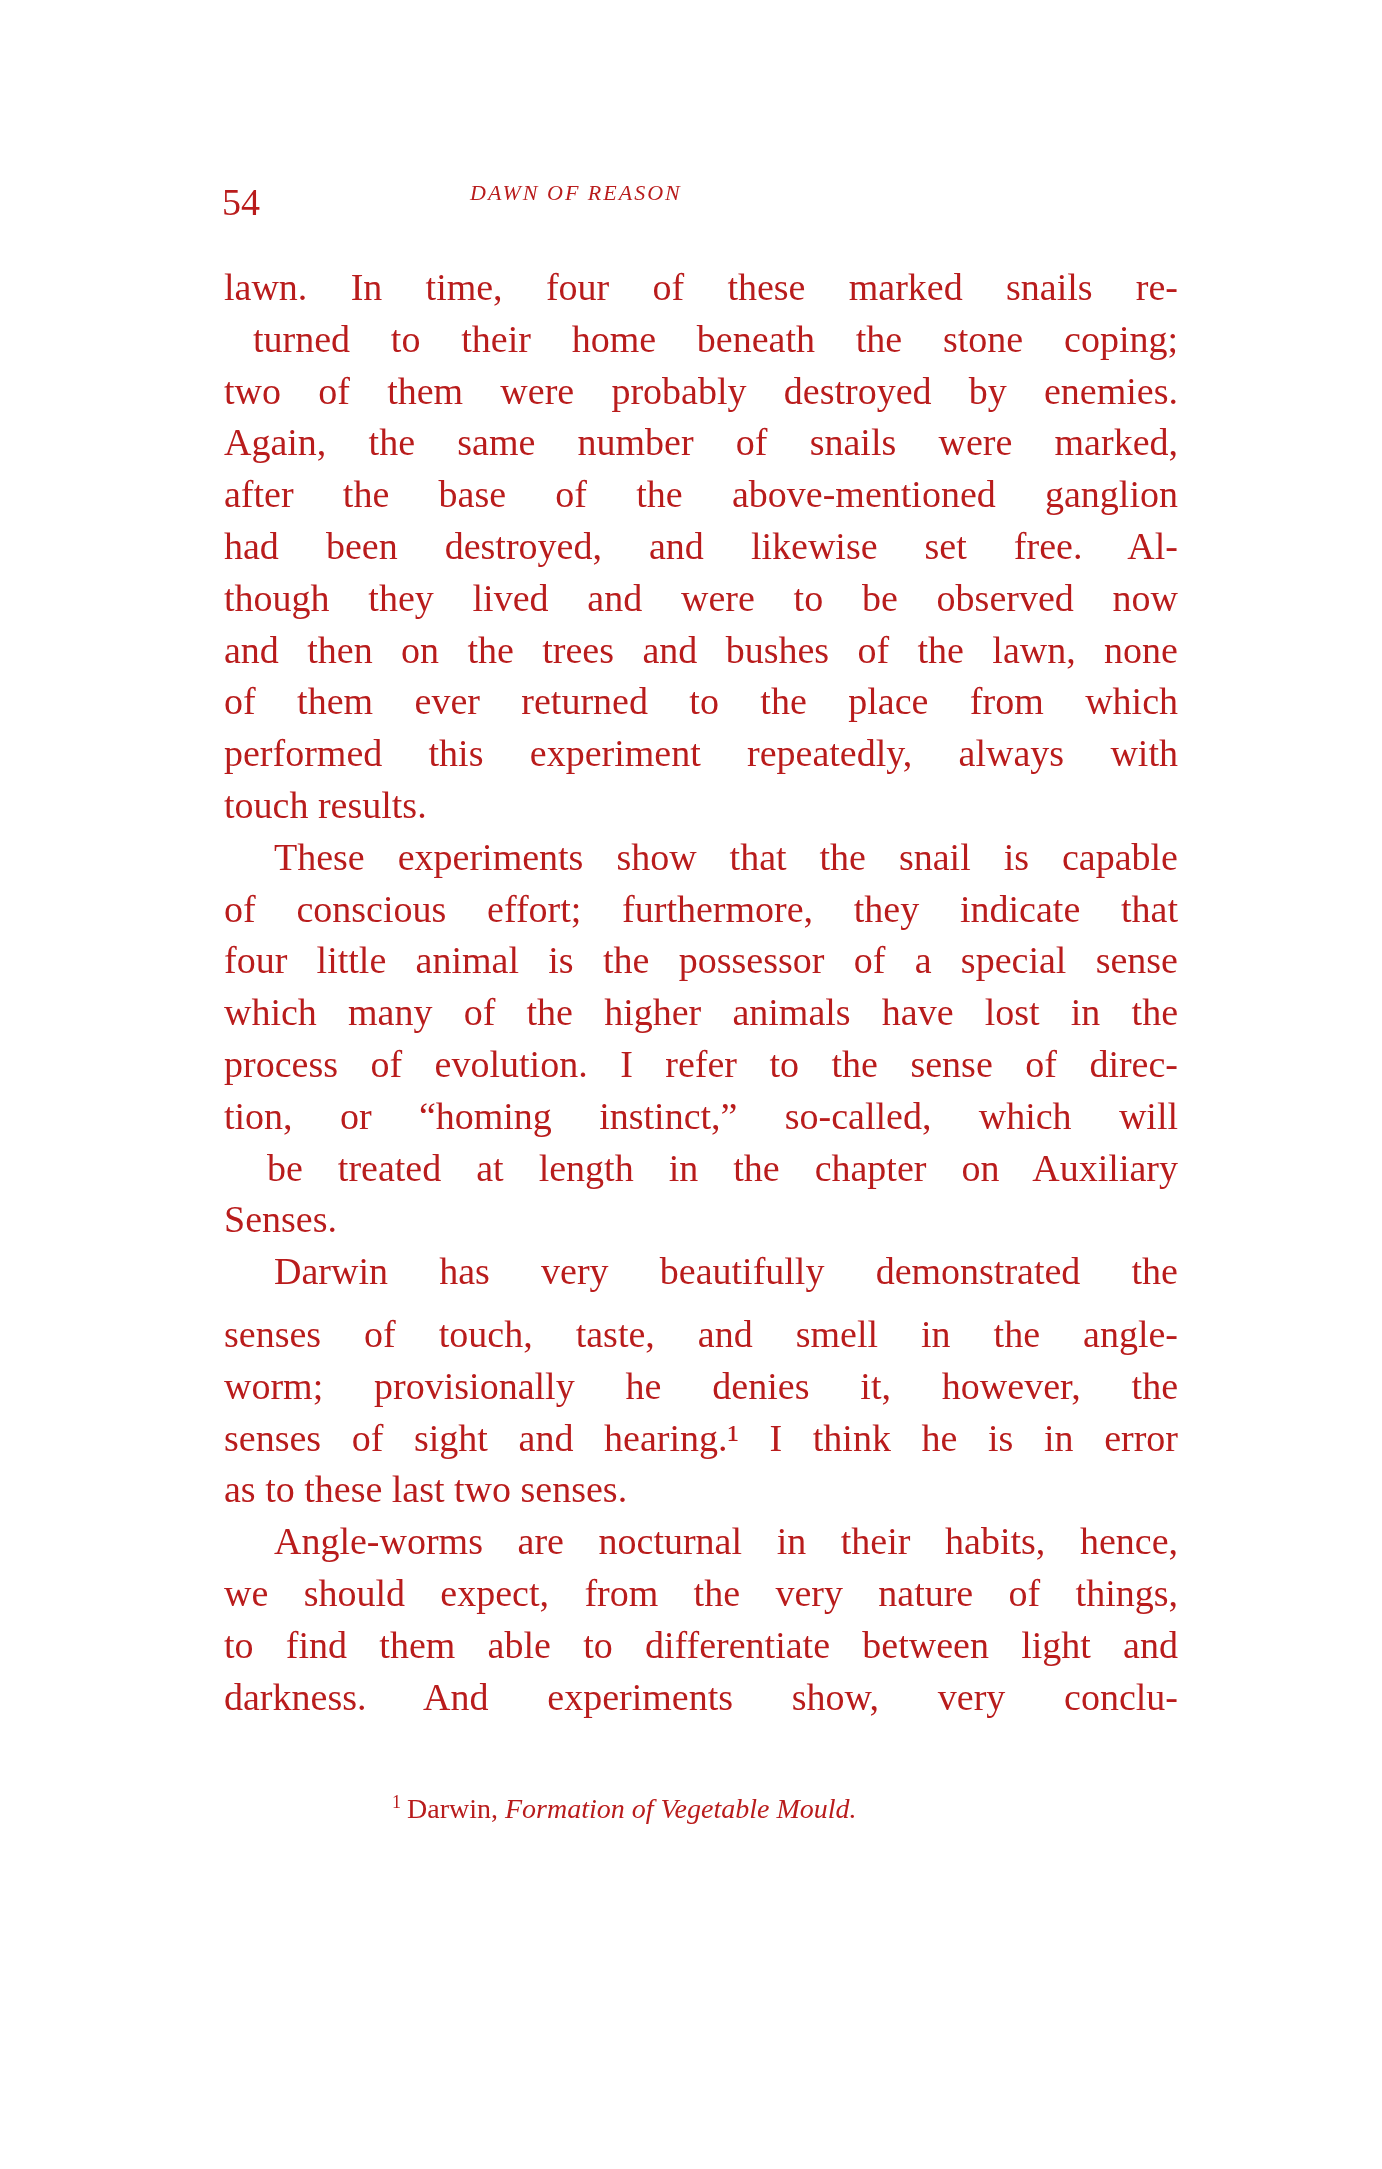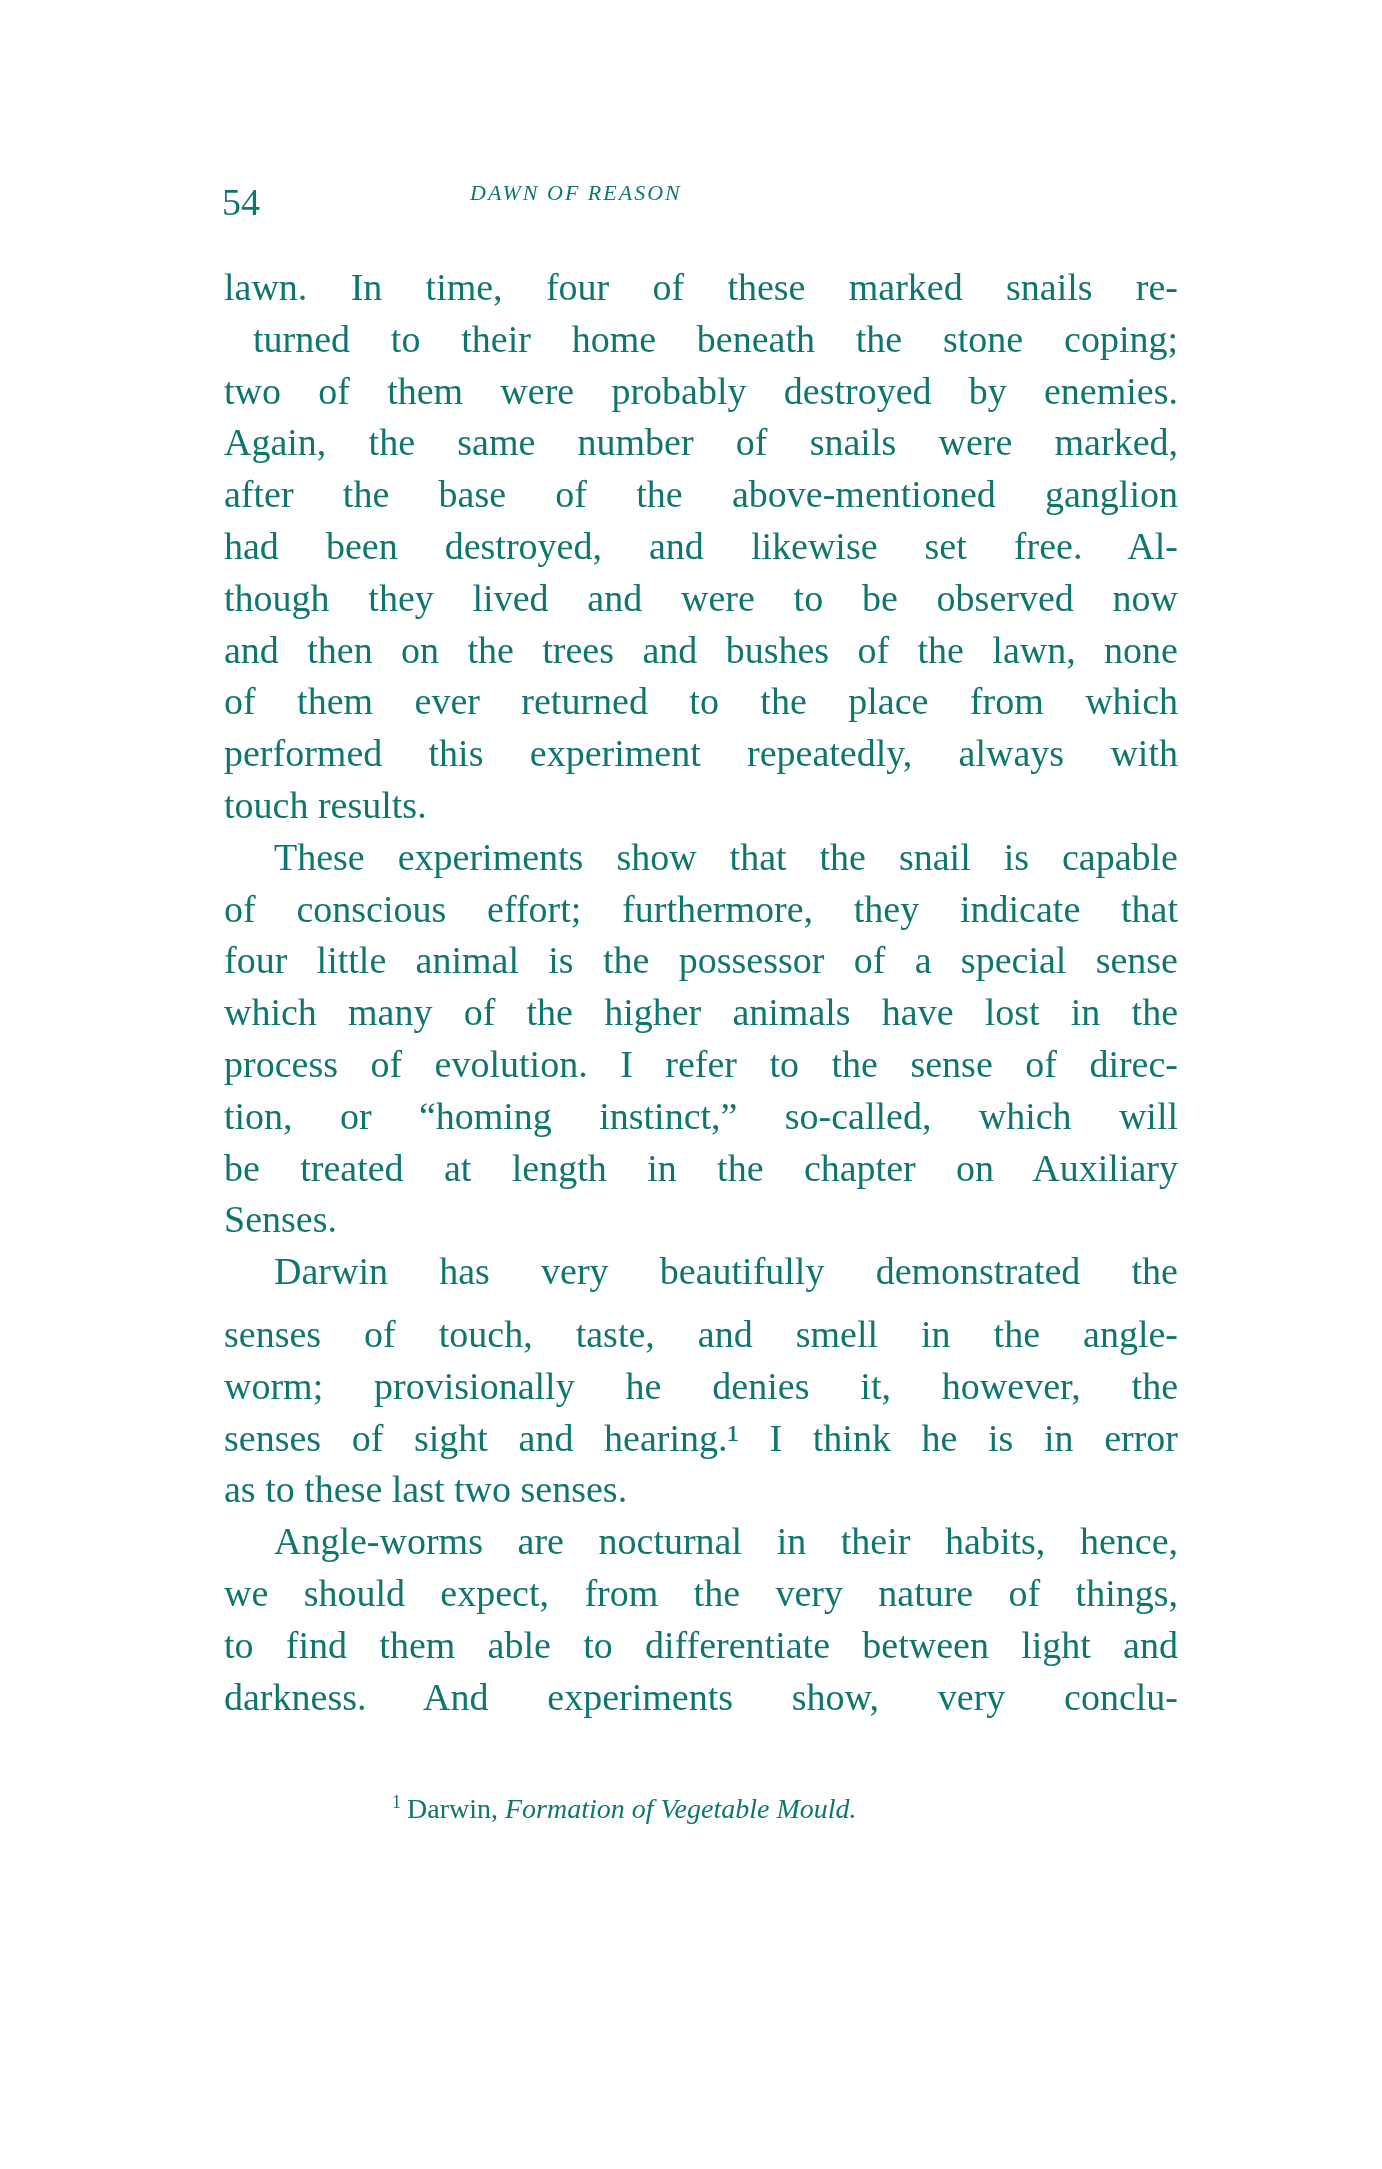--- a/index.html
+++ b/index.html
@@ -1,17 +1,17 @@
 <!DOCTYPE html>
 <html><head>
 <meta charset="utf-8">
 <style>
   html, body { margin:0; padding:0; background:#ffffff; }
   body { width:1382px; height:2169px; position:relative; overflow:hidden; }
-  .page { position:absolute; left:0; top:0; width:1382px; height:2169px; background:#fff; color:#0f766e;
+  .page { position:absolute; left:0; top:0; width:1382px; height:2169px; background:#fff; color:#b91c1c;
           font-family:"Liberation Serif","DejaVu Serif",serif; }
   .folio { position:absolute; left:222px; top:180px; font-size:38px; }
   .running-head { position:absolute; left:470px; top:180px; font-size:22px; font-style:italic; letter-spacing:2px; }
   .body { position:absolute; left:224px; top:262px; width:954px; }
   .line { display:block; height:51.8px; line-height:51.8px; font-size:38px; text-align:justify; text-align-last:justify; white-space:nowrap; }
   .line.last { text-align-last:left; }
   .line.indent { padding-left:50px; }
   .footnote { position:absolute; left:392px; top:1792px; font-size:28px; }
   .footnote sup { font-size:18px; vertical-align:super; margin-right:6px; }
   .footnote i { font-style:italic; }
@@ -34,21 +34,21 @@
       <span class="line" style="white-space: normal; overflow: hidden;">and then on the trees and bushes of the lawn, none</span>
       <span class="line" style="white-space: normal; overflow: hidden;">of them ever returned to the place from which</span>
       <span class="line" style="white-space: normal; overflow: hidden;">performed this experiment repeatedly, always with</span>
       <span class="line last" style="white-space: normal; overflow: hidden;">touch results.</span>
       <span class="line indent" style="white-space: normal; overflow: hidden;">These experiments show that the snail is capable</span>
       <span class="line" style="white-space: normal; overflow: hidden;">of conscious effort; furthermore, they indicate that</span>
       <span class="line" style="white-space: normal; overflow: hidden;">four little animal is the possessor of a special sense</span>
       <span class="line" style="white-space: normal; overflow: hidden;">which many of the higher animals have lost in the</span>
       <span class="line" style="white-space: normal; overflow: hidden;">process of evolution.  I refer to the sense of direc-</span>
       <span class="line" style="white-space: normal; overflow: hidden;">tion, or “homing instinct,” so-called, which will</span>
-      <span class="line" style="white-space: normal; overflow: hidden;">be treated at length in the chapter on Auxiliary</span>
+      <span class="line" style="white-space: normal; overflow: hidden; margin-left: 43px;">be treated at length in the chapter on Auxiliary</span>
       <span class="line last" style="white-space: normal; overflow: hidden;">Senses.</span>
       <span class="line indent" style="white-space: normal; overflow: hidden;">Darwin has very beautifully demonstrated the</span>
       <span class="line" style="white-space: normal; overflow: hidden; margin-top: 11px;">senses of touch, taste, and smell in the angle-</span>
       <span class="line" style="white-space: normal; overflow: hidden;">worm; provisionally he denies it, however, the</span>
       <span class="line" style="white-space: normal; overflow: hidden;">senses of sight and hearing.¹  I think he is in error</span>
       <span class="line last" style="white-space: normal; overflow: hidden;">as to these last two senses.</span>
       <span class="line indent" style="white-space: normal; overflow: hidden;">Angle-worms are nocturnal in their habits, hence,</span>
       <span class="line" style="white-space: normal; overflow: hidden;">we should expect, from the very nature of things,</span>
       <span class="line" style="white-space: normal; overflow: hidden;">to find them able to differentiate between light and</span>
       <span class="line" style="white-space: normal; overflow: hidden;">darkness.   And experiments show, very conclu-</span>

